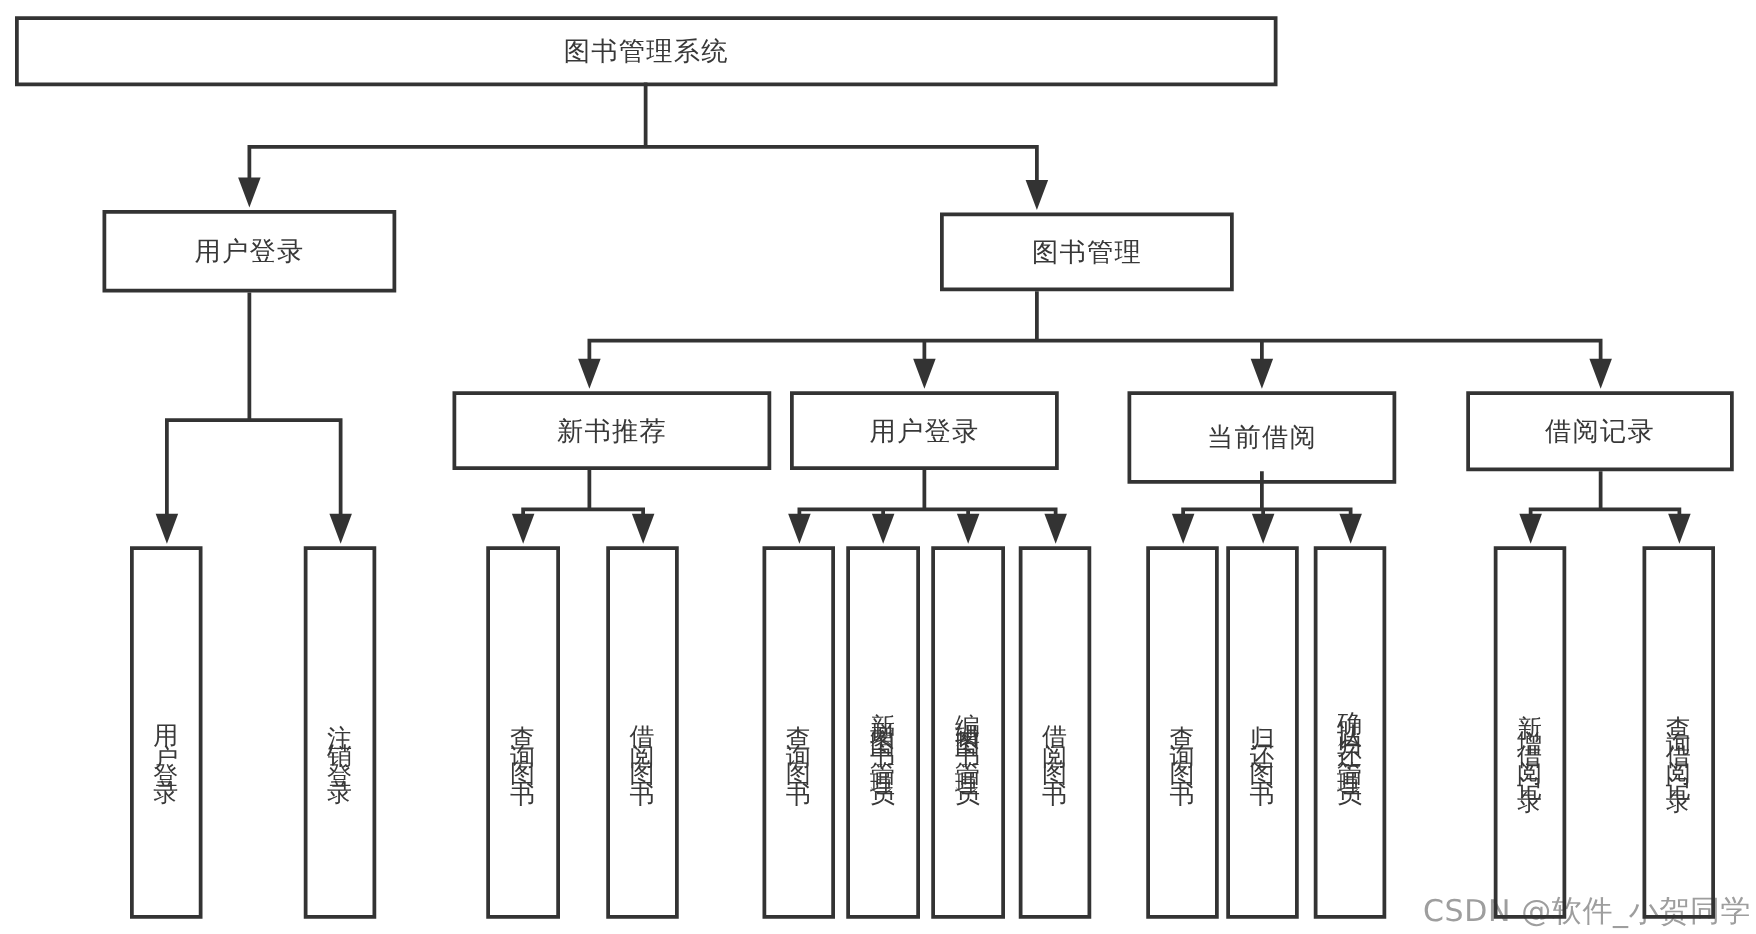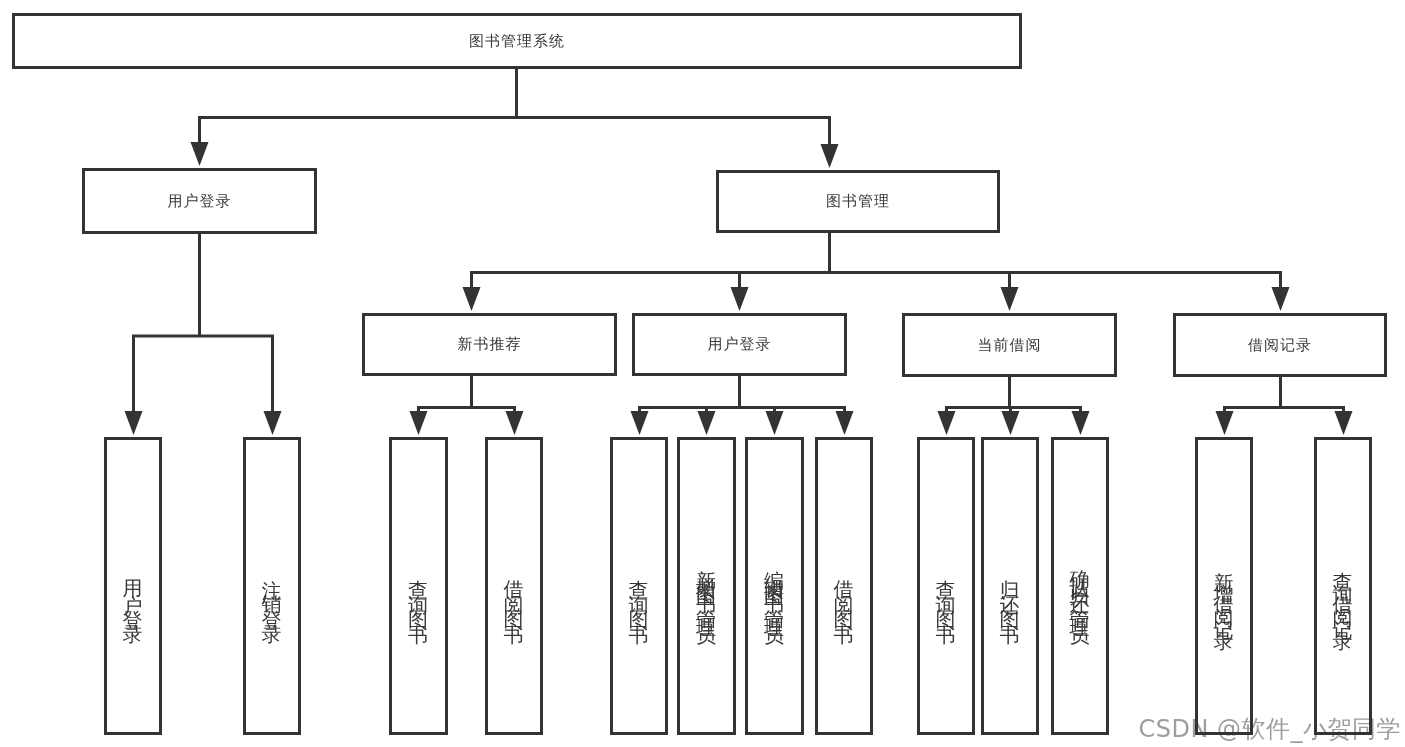--- a/index.html
+++ b/index.html
@@ -14,21 +14,21 @@
   .watermark{
     position:absolute;right:4px;top:713px;z-index:2;
     color:#9e9e9e;font-size:24px;letter-spacing:0.5px;white-space:nowrap;
   }
   .box{
     position:absolute;box-sizing:border-box;z-index:3;
     border:3px solid #333333;background:transparent;
     display:flex;align-items:center;justify-content:center;
   }
   .box .lbl{color:#383838;}
-  .h .lbl{font-size:15px;letter-spacing:1px;white-space:nowrap;}
+  .h .lbl{font-size:21px;letter-spacing:1px;white-space:nowrap;}
   .v .lbl{
     writing-mode:vertical-rl;text-orientation:mixed;
     font-size:20px;white-space:nowrap;line-height:1;
   }
   .vs4 .lbl{letter-spacing:15px;padding-top:15px;}
   .vs6 .lbl{letter-spacing:12px;padding-top:12px;}
   .vs9 .lbl{letter-spacing:8px;padding-top:8px;}
 </style>
 </head>
 <body>
@@ -77,31 +77,31 @@
 
   <div class="watermark">CSDN @软件_小贺同学</div>
 
   <div class="box h" style="left:12px;top:13px;width:1010px;height:56px">
     <span class="lbl">图书管理系统</span>
   </div>
 
   <div class="box h" style="left:82px;top:168px;width:235px;height:66px">
     <span class="lbl">用户登录</span>
   </div>
-  <div class="box h" style="left:716px;top:170px;width:284px;height:63px">
+  <div class="box h" style="left:752px;top:170px;width:235px;height:63px">
     <span class="lbl">图书管理</span>
   </div>
 
   <div class="box h" style="left:362px;top:313px;width:255px;height:63px">
     <span class="lbl">新书推荐</span>
   </div>
   <div class="box h" style="left:632px;top:313px;width:215px;height:63px">
     <span class="lbl">用户登录</span>
   </div>
-  <div class="box h" style="left:902px;top:313px;width:215px;height:64px">
+  <div class="box h" style="left:902px;top:313px;width:215px;height:74px">
     <span class="lbl">当前借阅</span>
   </div>
   <div class="box h" style="left:1173px;top:313px;width:214px;height:64px">
     <span class="lbl">借阅记录</span>
   </div>
 
   <div class="box v vs4" style="left:104px;top:437px;width:58px;height:298px">
     <span class="lbl">用户登录</span>
   </div>
   <div class="box v vs4" style="left:243px;top:437px;width:58px;height:298px">

